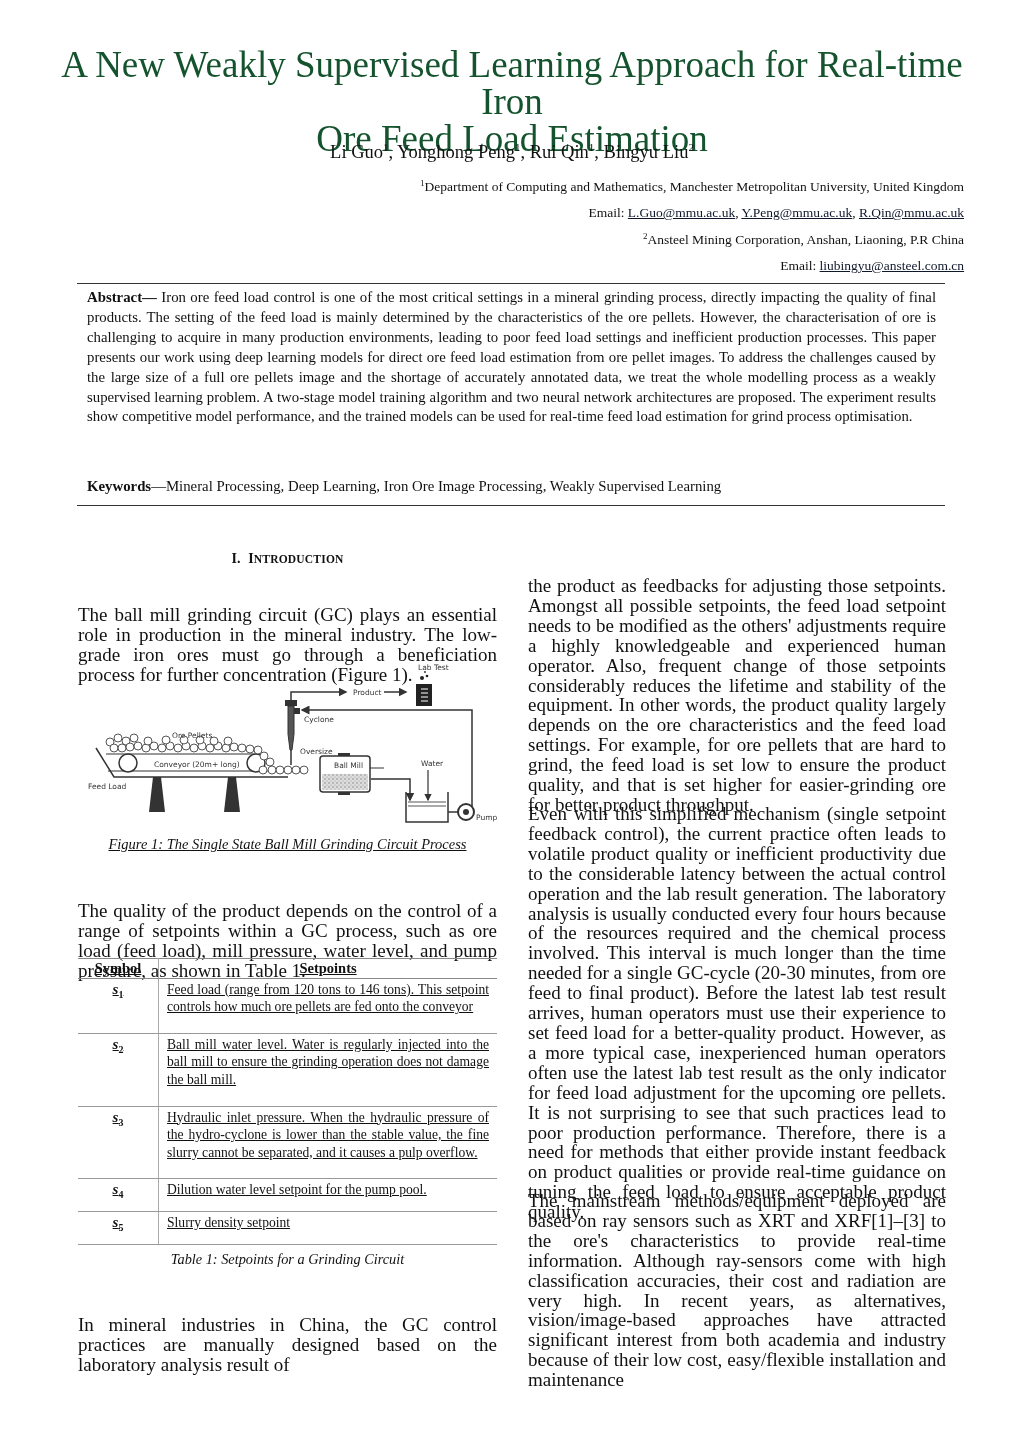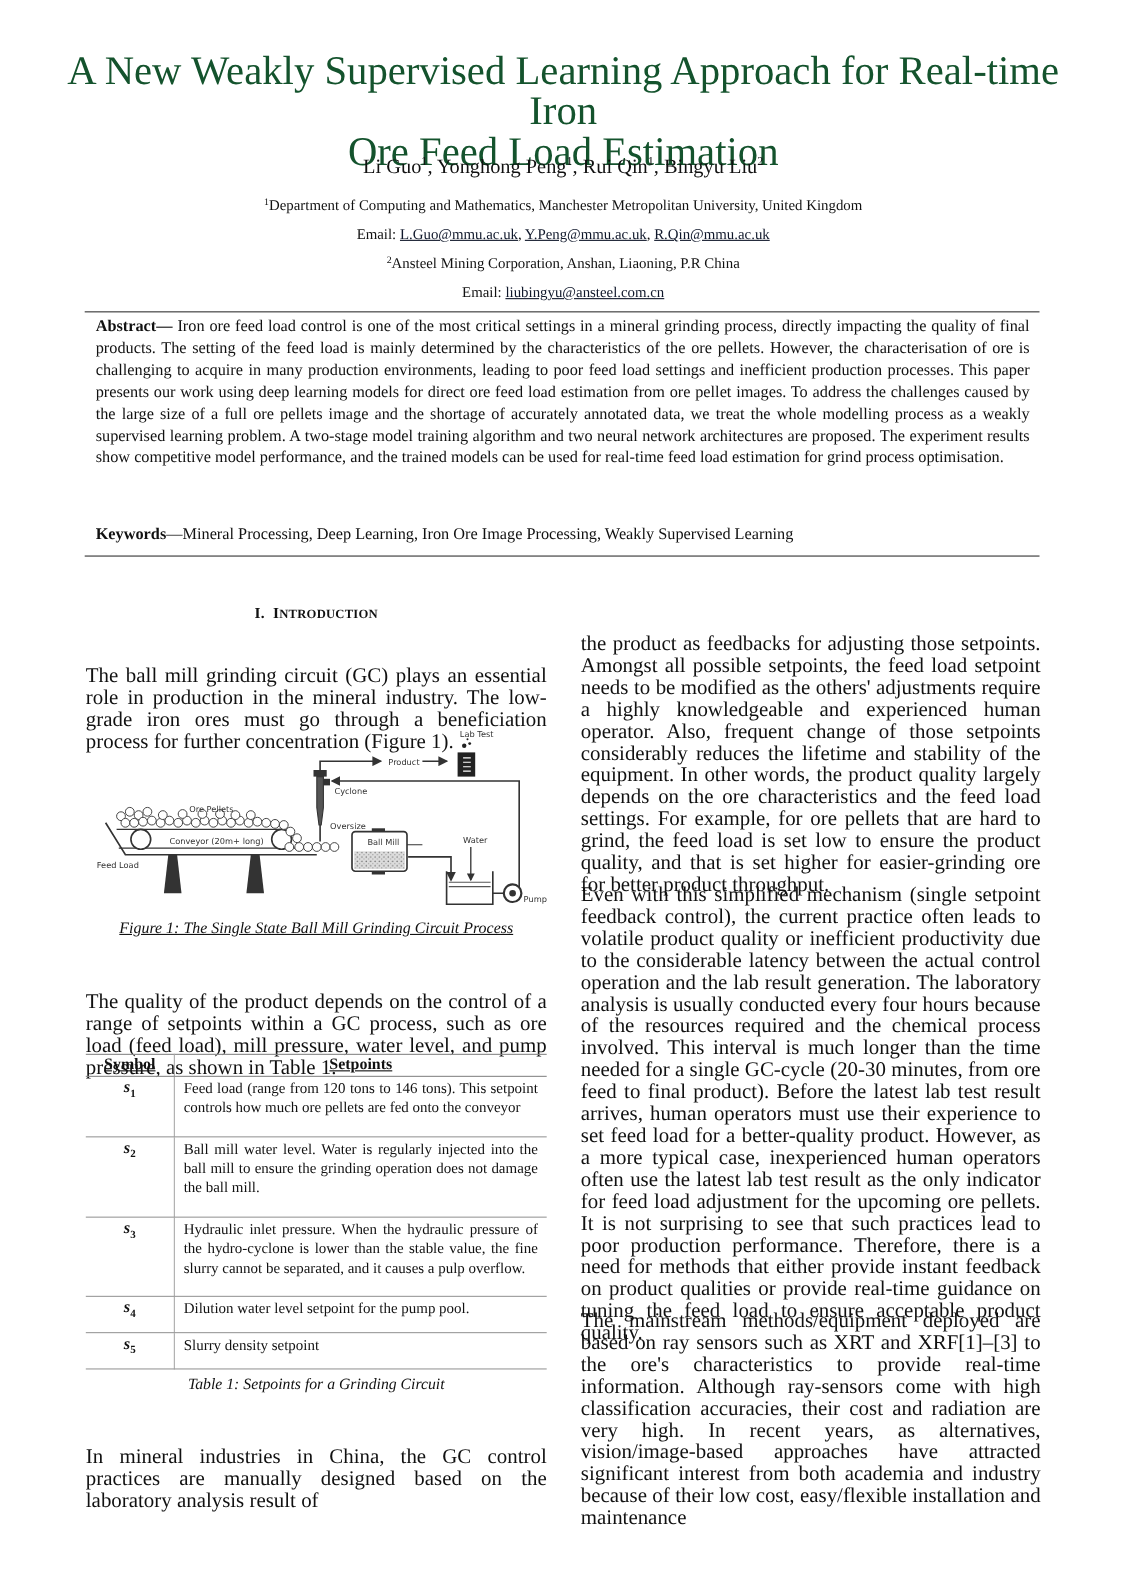--- a/index.html
+++ b/index.html
@@ -2,36 +2,36 @@
 <html><head>
   <meta charset="utf-8">
   <style>
     html, body { margin: 0; padding: 0; background: #ffffff; }
     body { width: 1024px; height: 1448px; position: relative; overflow: hidden;
            font-family: "Liberation Serif", "DejaVu Serif", serif; color: #111; }
     .abs { position: absolute; }
     .title { left: 60px; width: 904px; top: 46px; text-align: center; font-size: 37px; line-height: 37px; color: #14532d; }
     .authors { left: 60px; width: 904px; top: 141px; text-align: center; font-size: 18.5px; }
     .authors sup { font-size: 11px; vertical-align: 7px; }
-    .affil { left: 60px; width: 904px; text-align: center; font-size: 13.5px; }
+    .affil { left: 60px; width: 904px; text-align: right; font-size: 13.5px; }
     .affil sup { font-size: 9px; vertical-align: 5px; }
     a.mail { color: #0f172a; text-decoration: underline; }
     .rule { left: 77px; width: 868px; height: 0; border-top: 1.5px solid #333; }
     .abstract { left: 87px; width: 849px; top: 288px; font-size: 14.8px; line-height: 19.9px; text-align: justify; }
     .abstract b, .keywords b { font-weight: bold; margin-top: 21px; }
     .keywords { left: 87px; width: 849px; top: 476px; font-size: 14.8px; line-height: 20px; }
     .col { font-size: 19px; line-height: 19.9px; text-align: justify; margin-top: 28px; }
     .left { left: 78px; width: 419px; }
     .right { left: 528px; width: 418px; }
     .sec-head { left: 78px; width: 419px; top: 551px; text-align: center; font-size: 14px; font-weight: bold; letter-spacing: 0.2px; }
     .sec-head .sc { font-size: 11.5px; }
     .caption { font-style: italic; font-size: 14.5px; text-align: center; }
     table.sp { border-collapse: collapse; width: 419px; font-size: 13.6px; line-height: 17.6px; }
     table.sp th { font-weight: bold; font-size: 14.5px; padding: 1px 4px 0 4px; border-top: 1.5px solid #888; border-bottom: 1.5px solid #888; text-decoration: underline; }
-    table.sp td { vertical-align: top; padding: 2px 8px 17px 8px; border-bottom: 1.5px solid #999; text-align: justify; }
+    table.sp td { vertical-align: top; padding: 2px 8px 17px 8px; border-bottom: 1.5px solid #999; text-align: justify; text-decoration: underline; }
     table.sp td.sym, table.sp th.sym { width: 64px; text-align: center; border-right: 1.5px solid #aaa; font-weight: bold; font-style: italic; font-size: 15px; }
     table.sp td.sym sub { font-size: 10px; font-style: normal; }
     table.sp tr.short td { padding-bottom: 7px; }
     .figure { left: 88px; top: 662px; width: 412px; height: 170px; }
     .fig-label { font-family: "DejaVu Sans", "Liberation Sans", sans-serif; font-size: 7.5px; fill: #333; }
   </style>
 </head>
 <body>
 
 <div class="abs title">

